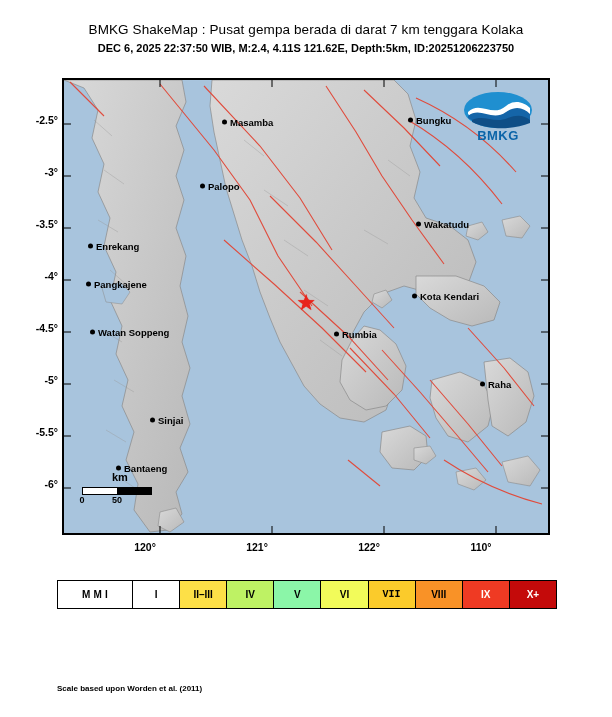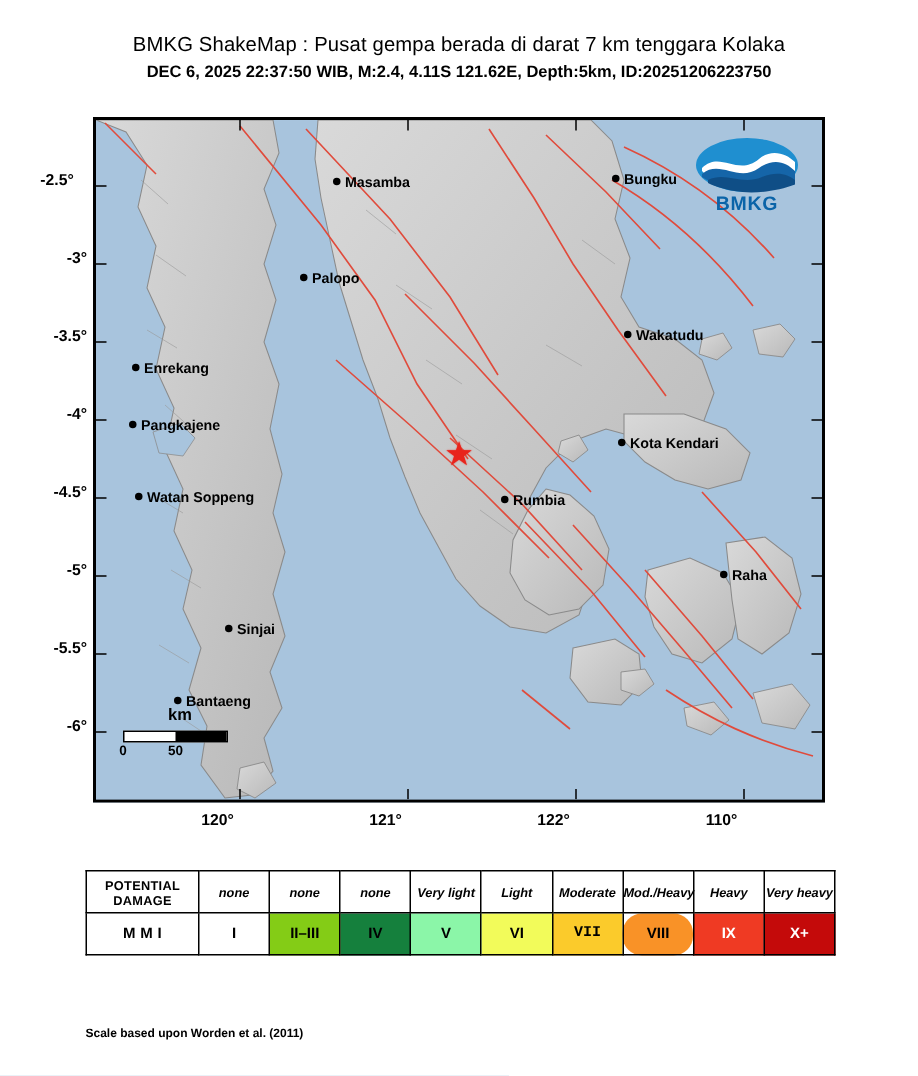--- a/index.html
+++ b/index.html
@@ -338,61 +338,46 @@
             <path d="M6,22 C18,10 30,28 44,16 C52,9 62,12 68,18 L68,30 C60,34 44,36 36,36 C24,36 12,30 6,24 Z" fill="#ffffff"></path>
             <path d="M6,26 C18,16 30,32 44,22 C54,15 62,18 68,24 L68,30 C58,36 44,38 34,37 C22,36 12,32 6,28 Z" fill="#1565a8"></path>
             <path d="M10,30 C22,24 32,34 46,28 C56,24 63,26 68,30 L68,33 C58,37 44,39 33,38 C22,37 14,34 10,32 Z" fill="#0f4e86"></path>
           </svg>
         </div>
         <div class="txt">BMKG</div>
       </div>
     </div>
   </div>
 
-  <div class="ax-lab lat-lab" style="left:18px; top:114px; width:40px; text-align:center;">-2.5°</div>
+  <div class="ax-lab lat-lab" style="left:18px; top:114px; width:40px; text-align:right;">-2.5°</div>
   <div class="ax-lab lat-lab" style="left:18px; top:166px; width:40px; text-align:right;">-3°</div>
   <div class="ax-lab lat-lab" style="left:18px; top:218px; width:40px; text-align:right;">-3.5°</div>
   <div class="ax-lab lat-lab" style="left:18px; top:270px; width:40px; text-align:right;">-4°</div>
   <div class="ax-lab lat-lab" style="left:18px; top:322px; width:40px; text-align:right;">-4.5°</div>
   <div class="ax-lab lat-lab" style="left:18px; top:374px; width:40px; text-align:right;">-5°</div>
   <div class="ax-lab lat-lab" style="left:18px; top:426px; width:40px; text-align:right;">-5.5°</div>
   <div class="ax-lab lat-lab" style="left:18px; top:478px; width:40px; text-align:right;">-6°</div>
 
   <div class="ax-lab" style="left:145px; top:541px; transform:translateX(-50%);">120°</div>
   <div class="ax-lab" style="left:257px; top:541px; transform:translateX(-50%);">121°</div>
   <div class="ax-lab" style="left:369px; top:541px; transform:translateX(-50%);">122°</div>
   <div class="ax-lab" style="left:481px; top:541px; transform:translateX(-50%);">110°</div>
 
 
   <table class="legend">
     <tbody>
-    <tr>
-      <td class="rowhead">
-        <div style="white-space:pre-line;">POTENTIAL
-DAMAGE</div>
-      </td>
-      <td class="dmg">none</td>
-      <td class="dmg">none</td>
-      <td class="dmg">none</td>
-      <td class="dmg">Very light</td>
-      <td class="dmg">Light</td>
-      <td class="dmg">Moderate</td>
-      <td class="dmg">Mod./Heavy</td>
-      <td class="dmg">Heavy</td>
-      <td class="dmg">Very heavy</td>
-    </tr>
     <tr class="mmi">
       <td class="rowhead">M M I</td>
       <td class="lv" style="background: rgb(255, 255, 255); color: rgb(0, 0, 0);">I</td>
-      <td class="lv" style="background: #84cc16; color: rgb(0, 0, 0);">II–III</td>
-      <td class="lv" style="background: #15803d; color: rgb(0, 0, 0);">IV</td>
+      <td class="lv" style="background: #fde047; color: rgb(0, 0, 0);">II–III</td>
+      <td class="lv" style="background: #bef264; color: rgb(0, 0, 0);">IV</td>
       <td class="lv" style="background: rgb(139, 246, 168); color: rgb(0, 0, 0);">V</td>
       <td class="lv" style="background: rgb(242, 251, 90); color: rgb(0, 0, 0);">VI</td>
       <td class="lv" style="background: rgb(251, 203, 43); color: rgb(0, 0, 0); font-family: Liberation Mono, monospace;">VII</td>
-      <td class="lv" style="background: rgb(249, 146, 39); color: rgb(0, 0, 0); border-radius: 13px;">VIII</td>
+      <td class="lv" style="background: rgb(249, 146, 39); color: rgb(0, 0, 0);">VIII</td>
       <td class="lv" style="background: rgb(239, 58, 35); color: rgb(255, 255, 255);">IX</td>
       <td class="lv" style="background: rgb(196, 10, 10); color: rgb(255, 255, 255);">X+</td>
     </tr>
   </tbody>
     </table>
 
   <div class="credit">Scale based upon Worden et al. (2011)</div>
 
 </div>
 

